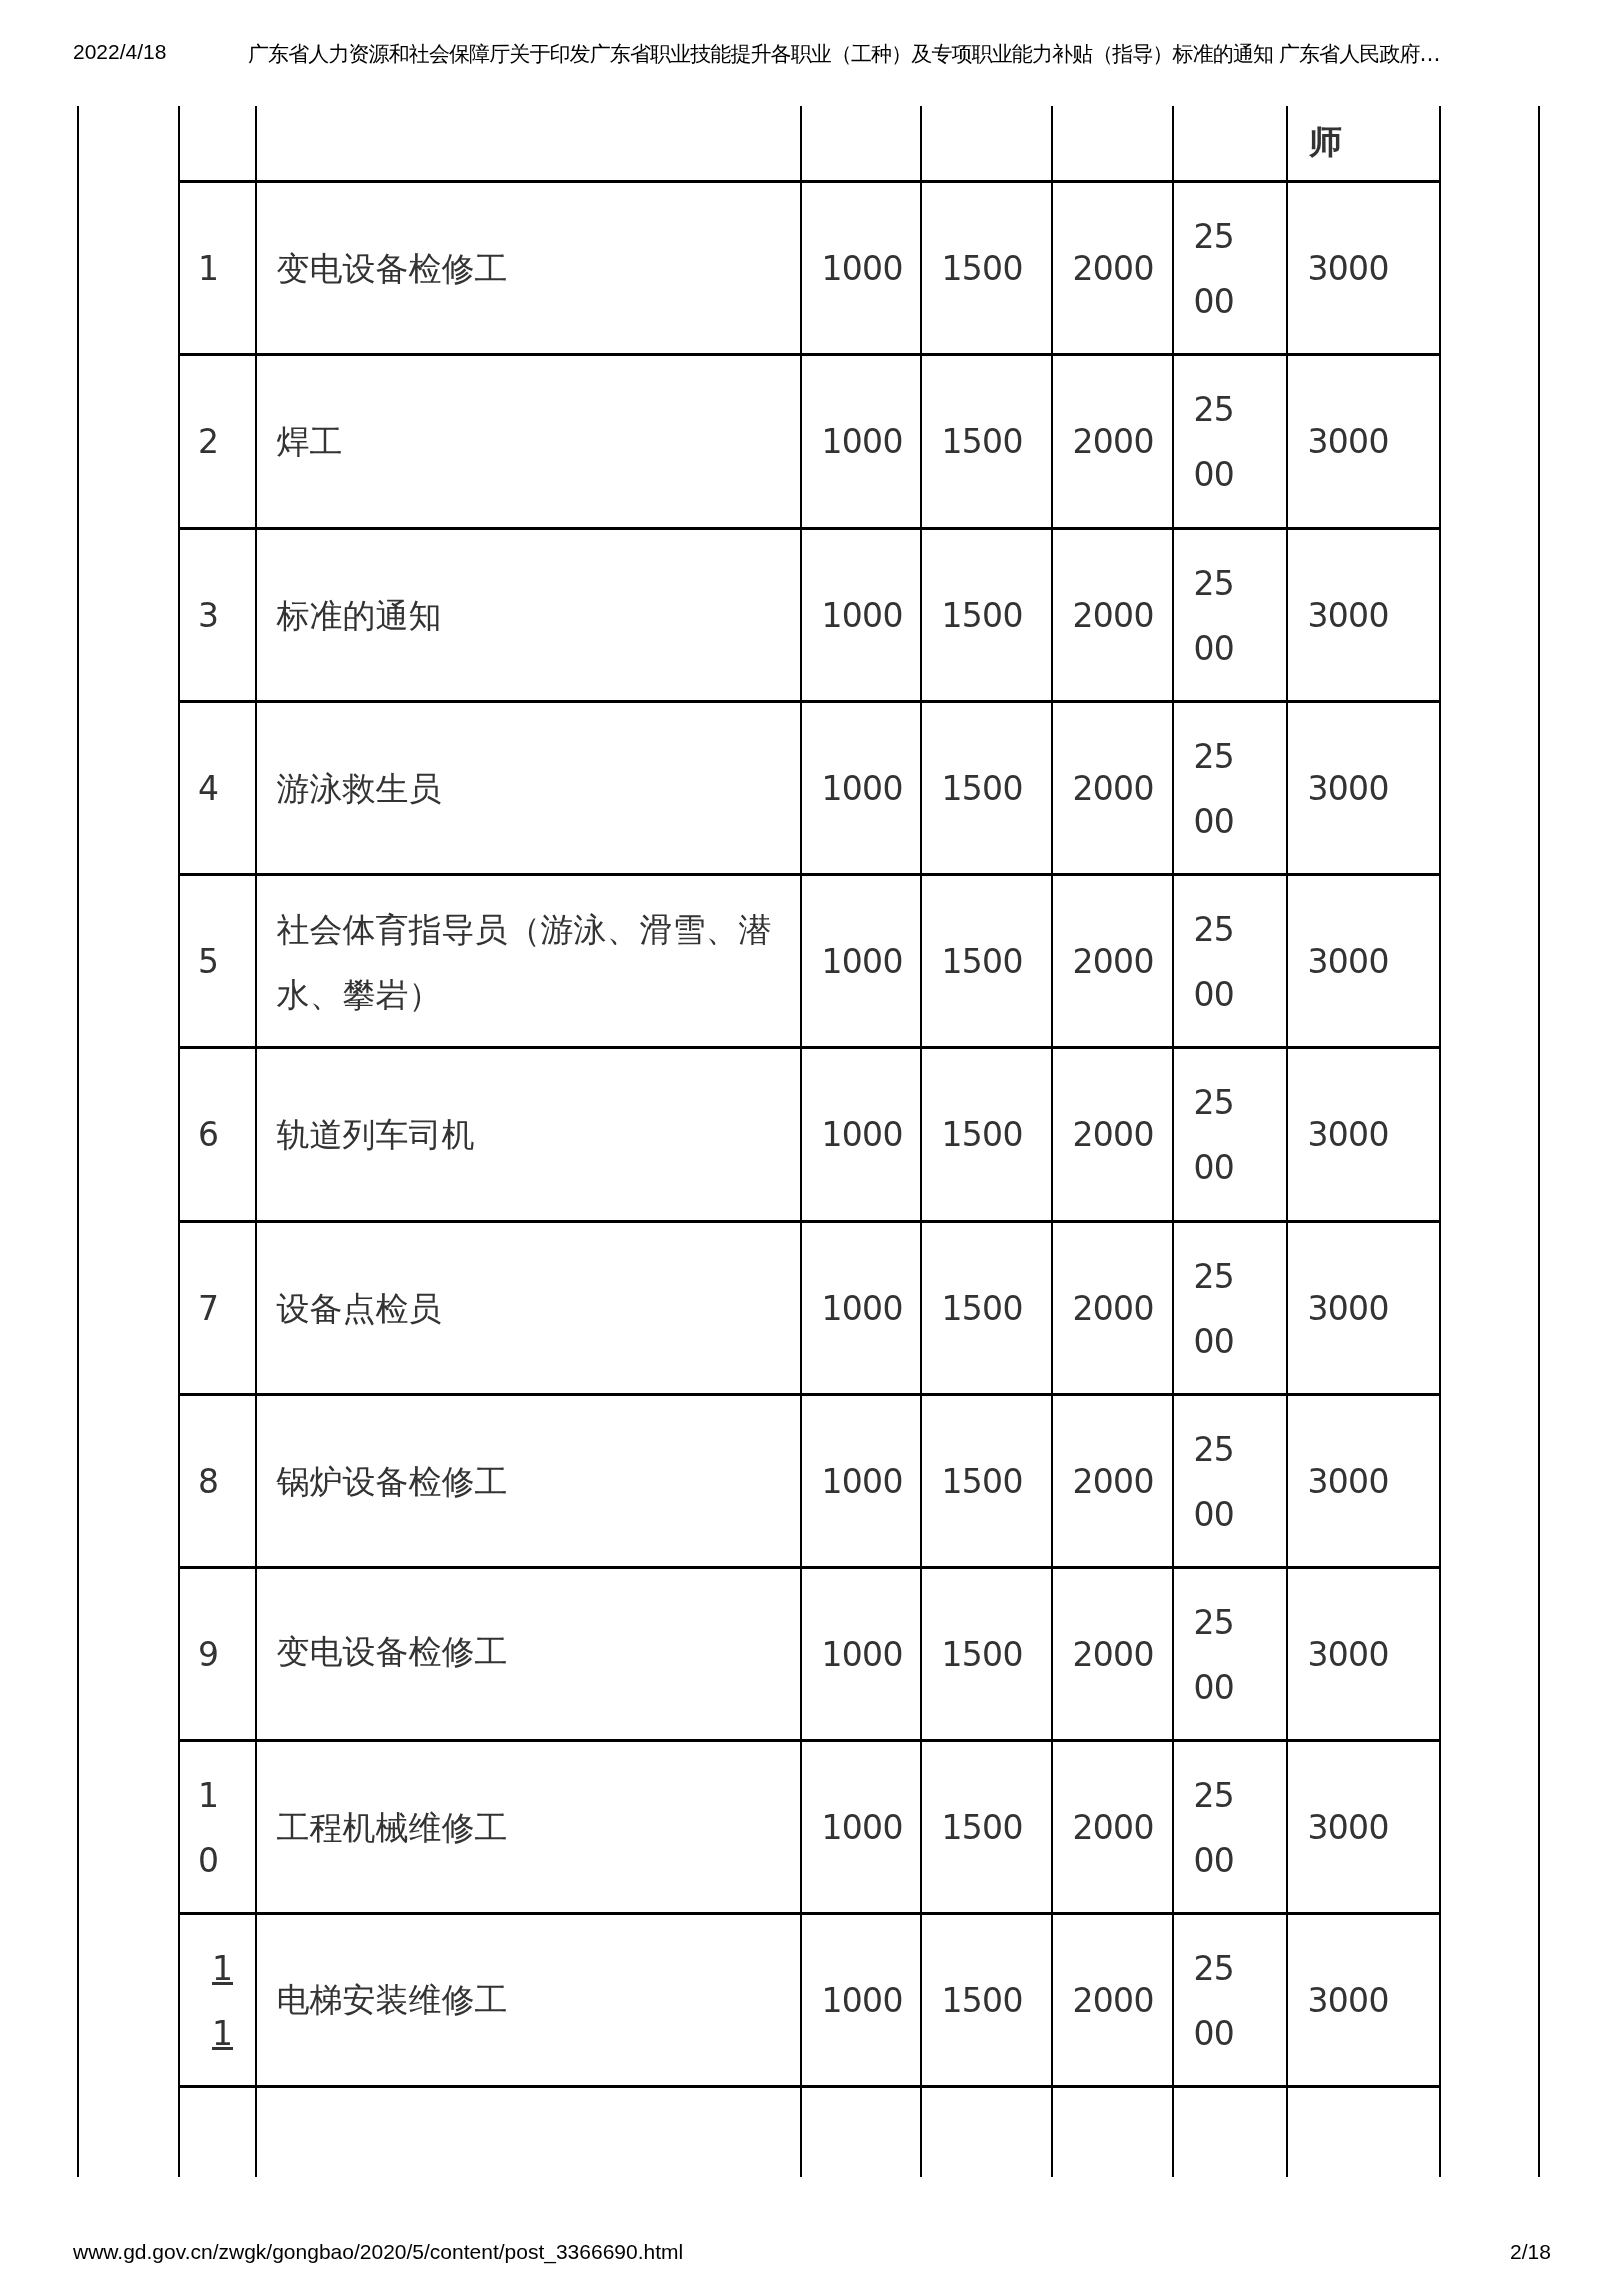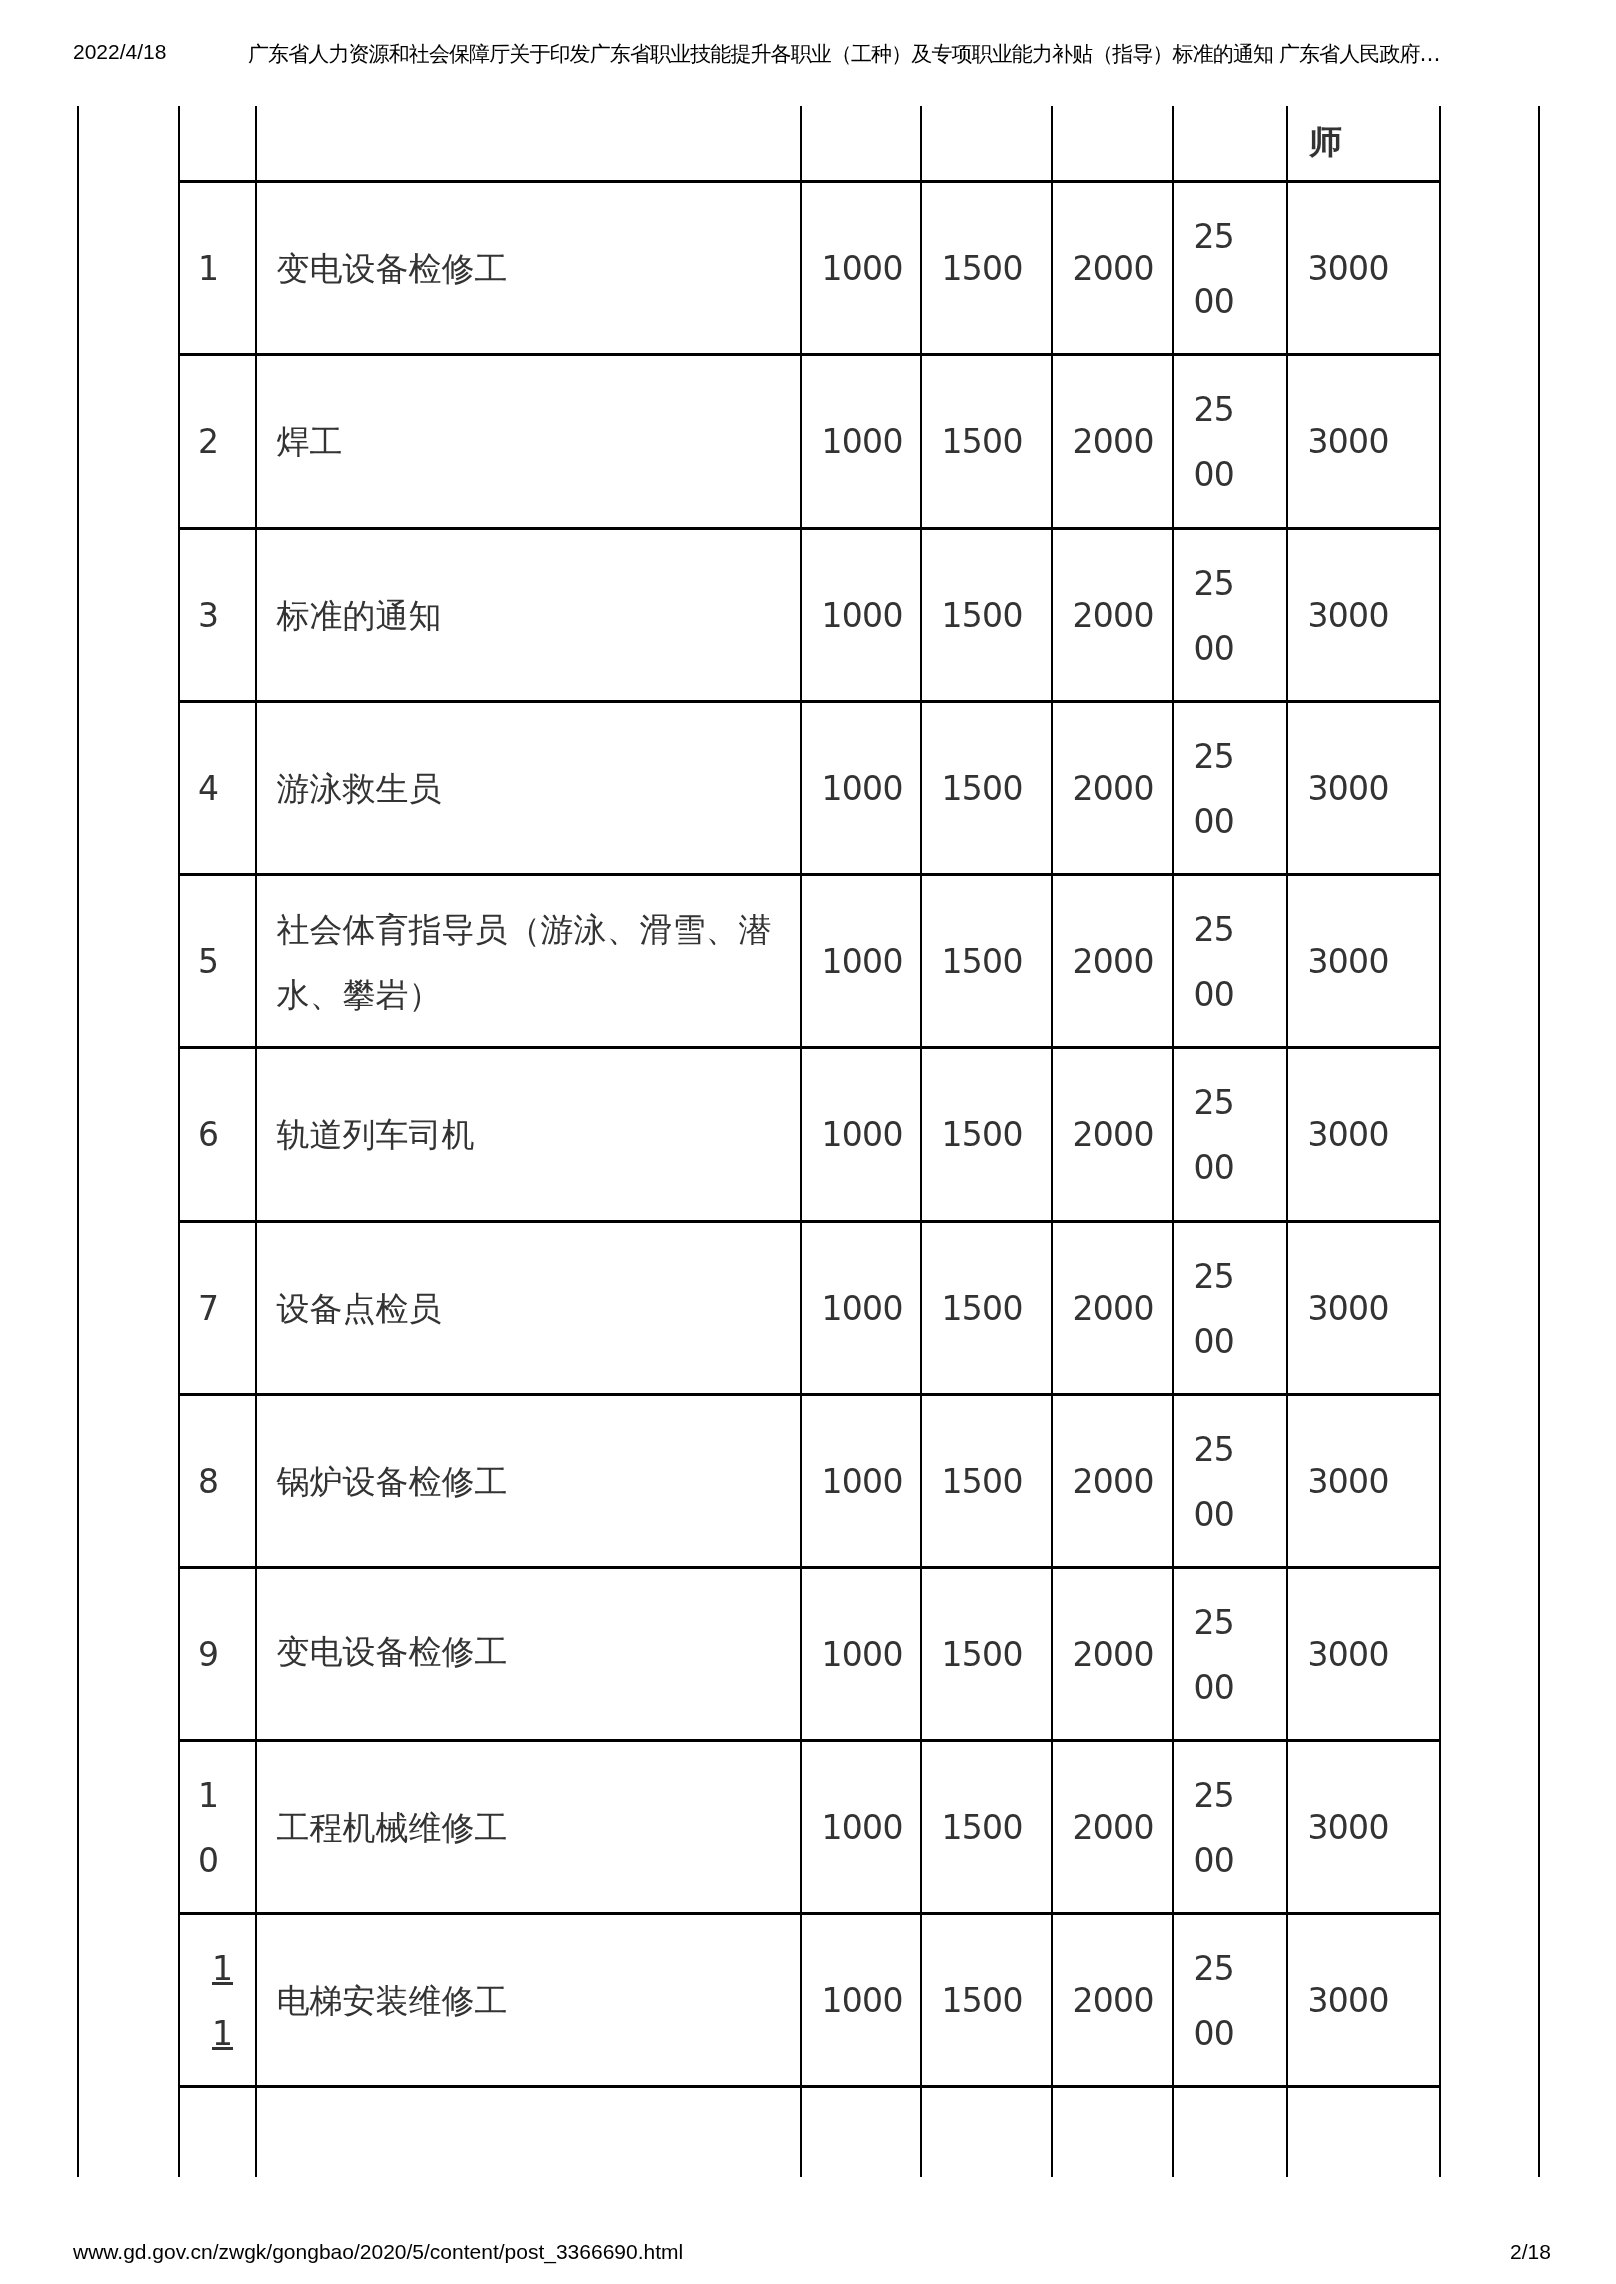--- a/index.html
+++ b/index.html
@@ -167,21 +167,21 @@
     <div class="cell num" style="left:996px; width:113px;">
         <span style="display:block;width:60px;word-break:break-all;">2500</span>
       </div>
     <div class="cell num" style="left:1110px; width:150px;">3000</div>
   </div>
 
   <div class="row" style="top:1806px; height:174px;">
     <div class="cell idx" style="left:16px; width:93px;text-decoration:underline;">
         <span style="display:block;width:22px;word-break:break-all;">11</span>
       </div>
-    <div class="cell" style="left:79px; width:462px;">电梯安装维修工</div>
+    <div class="cell" style="left:79px; width:462px;font-family:Liberation Serif, serif;">电梯安装维修工</div>
     <div class="cell num" style="left:624px; width:118px;">1000</div>
     <div class="cell num" style="left:744px; width:129px;">1500</div>
     <div class="cell num" style="left:875px; width:119px;">2000</div>
     <div class="cell num" style="left:996px; width:113px;">
         <span style="display:block;width:60px;word-break:break-all;">2500</span>
       </div>
     <div class="cell num" style="left:1110px; width:150px;">3000</div>
   </div>
 
   <div class="row" style="top:1979px; height:92px;"></div>

